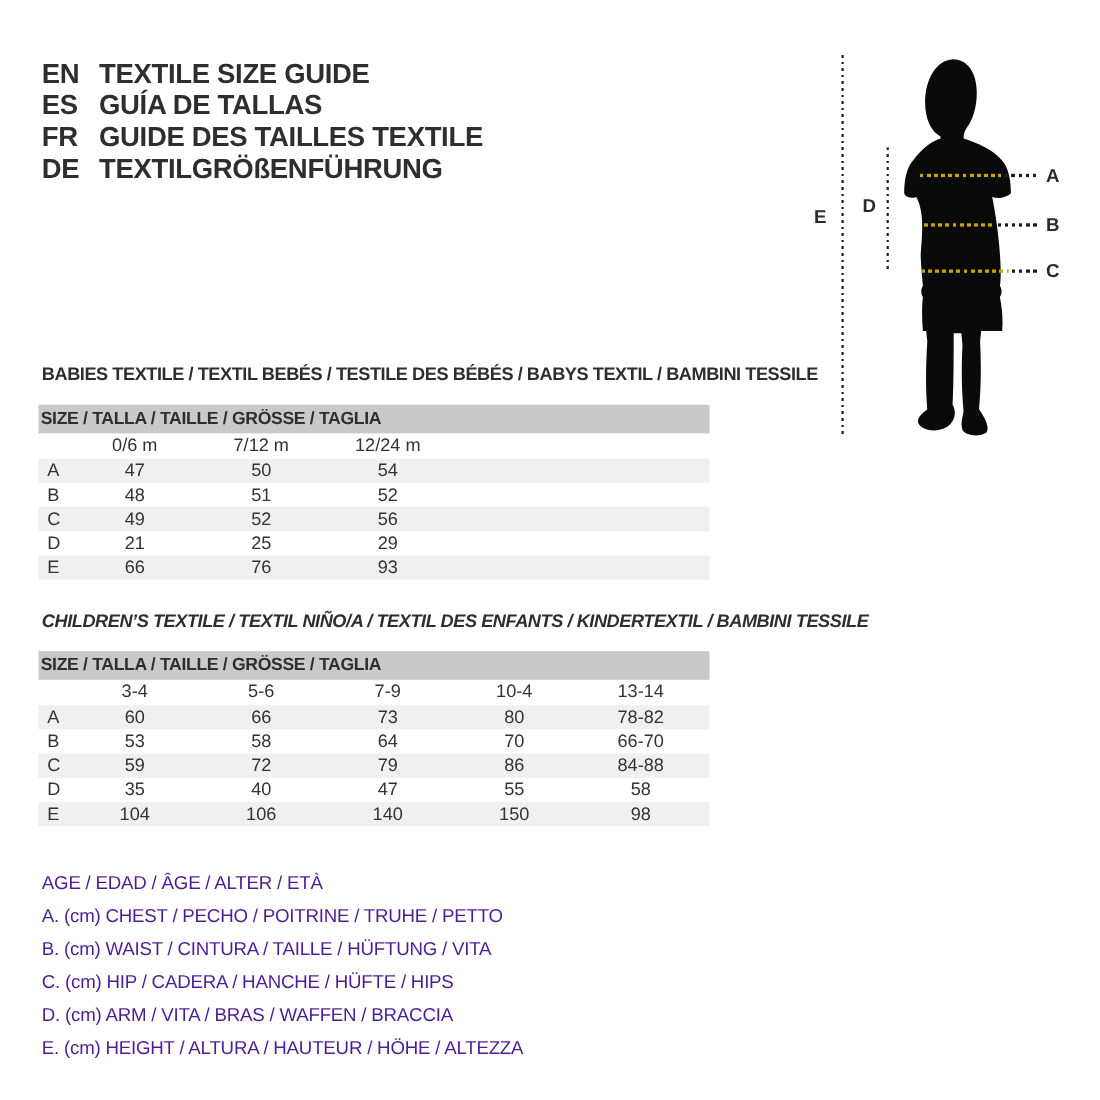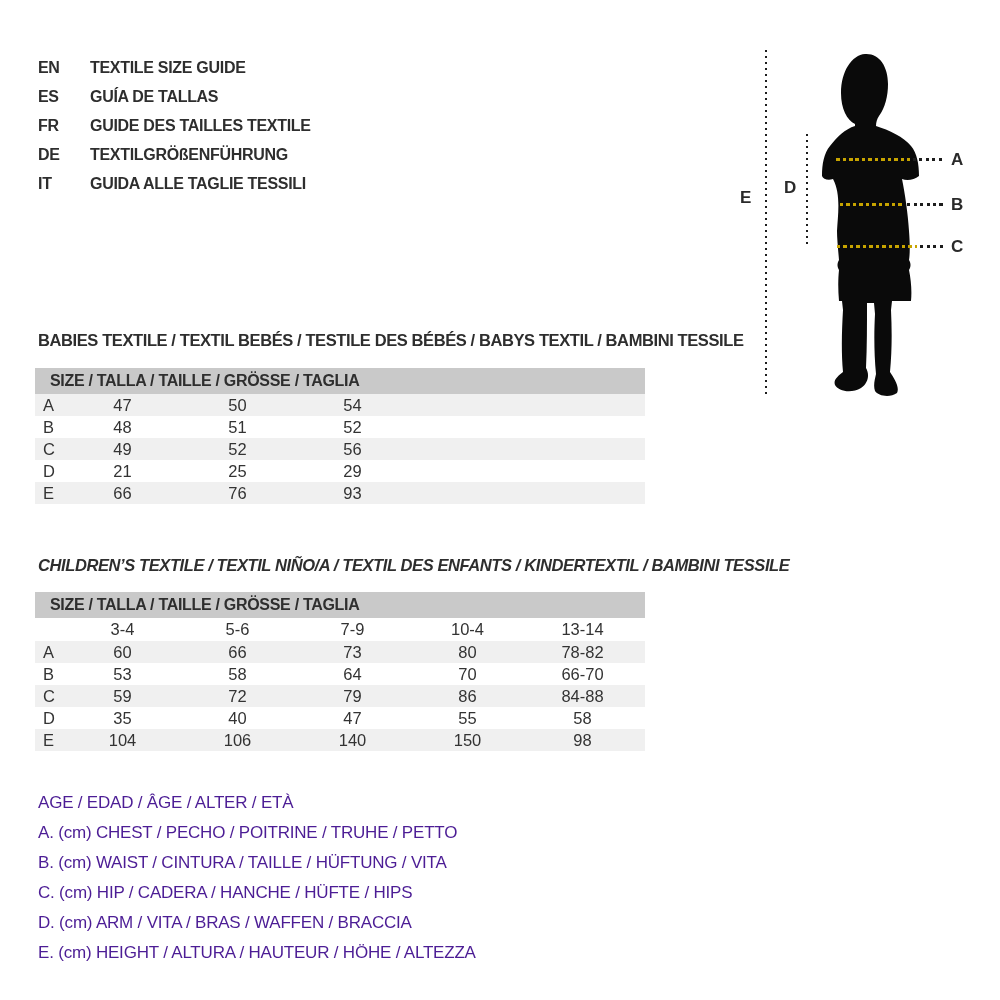--- a/index.html
+++ b/index.html
@@ -18,21 +18,21 @@
   
   .lang-list {
     position: absolute;
     left: 38px; top: 53px;
     list-style: none;
   }
   .lang-list li {
     display: flex;
     height: 29px;
     align-items: center;
-    font-size: 16px;
+    font-size: 25px;
     font-weight: 700;
     letter-spacing: -0.3px;
     color: #2e2e2e;
   }
   .lang-code { width: 52px; flex: 0 0 52px; }
 
   
   .diagram { position: absolute; left: 0; top: 0; width: 1000px; height: 420px; }
   .silhouette-svg { position: absolute; left: 818px; top: 48px; }
   .vline {
@@ -84,21 +84,21 @@
   .size-table { position: absolute; left: 35px; width: 610px; }
   .babies-table { top: 368px; }
   .children-table { top: 592px; }
   .thead {
     height: 26px;
     line-height: 26px;
     background: #c9c9c9;
     font-size: 16px;
     font-weight: 700;
     letter-spacing: -0.3px;
-    padding-left: 15px;
+    padding-left: 2px;
     color: #2e2e2e;
   }
   .trow { display: flex; height: 22px; align-items: center; }
   .trow.cols { height: 23px; }
   .trow.stripe { background: #f0f0f0; }
   .tlabel {
     flex: 0 0 30px;
     padding-left: 8px;
     font-size: 16.5px;
     color: #333333;
@@ -137,24 +137,20 @@
       <span class="lang-code">ES</span>
       <span class="lang-title">GUÍA DE TALLAS</span>
     </li>
     <li>
       <span class="lang-code">FR</span>
       <span class="lang-title">GUIDE DES TAILLES TEXTILE</span>
     </li>
     <li>
       <span class="lang-code">DE</span>
       <span class="lang-title">TEXTILGRÖßENFÜHRUNG</span>
-    </li>
-    <li>
-      <span class="lang-code">IT</span>
-      <span class="lang-title">GUIDA ALLE TAGLIE TESSILI</span>
     </li>
   </ul>
 
   <div class="diagram">
     <svg class="silhouette-svg" width="124" height="352" viewBox="0 0 124 352">
       <path fill="#0a0a0a" d="
         M 37 76
         C 29 72 23 61 23 45
         C 23 23 34 7 47 6
         C 61 5 70 18 70 36
@@ -206,20 +202,26 @@
     <span class="m-label a-label">A</span>
     <span class="m-label b-label">B</span>
     <span class="m-label c-label">C</span>
     <span class="m-label d-label">D</span>
     <span class="m-label e-label">E</span>
   </div>
 
   <h2 class="section-title babies-title">BABIES TEXTILE / TEXTIL BEBÉS / TESTILE DES BÉBÉS / BABYS TEXTIL / BAMBINI TESSILE</h2>
   <div class="size-table babies-table">
     <div class="thead">SIZE / TALLA / TAILLE / GRÖSSE / TAGLIA</div>
+    <div class="trow cols">
+      <div class="tlabel"></div>
+      <div class="tcell">0/6 m</div>
+      <div class="tcell">7/12 m</div>
+      <div class="tcell">12/24 m</div>
+    </div>
     <div class="trow stripe">
       <div class="tlabel">A</div>
       <div class="tcell">47</div>
       <div class="tcell">50</div>
       <div class="tcell">54</div>
     </div>
     <div class="trow">
       <div class="tlabel">B</div>
       <div class="tcell">48</div>
       <div class="tcell">51</div>

